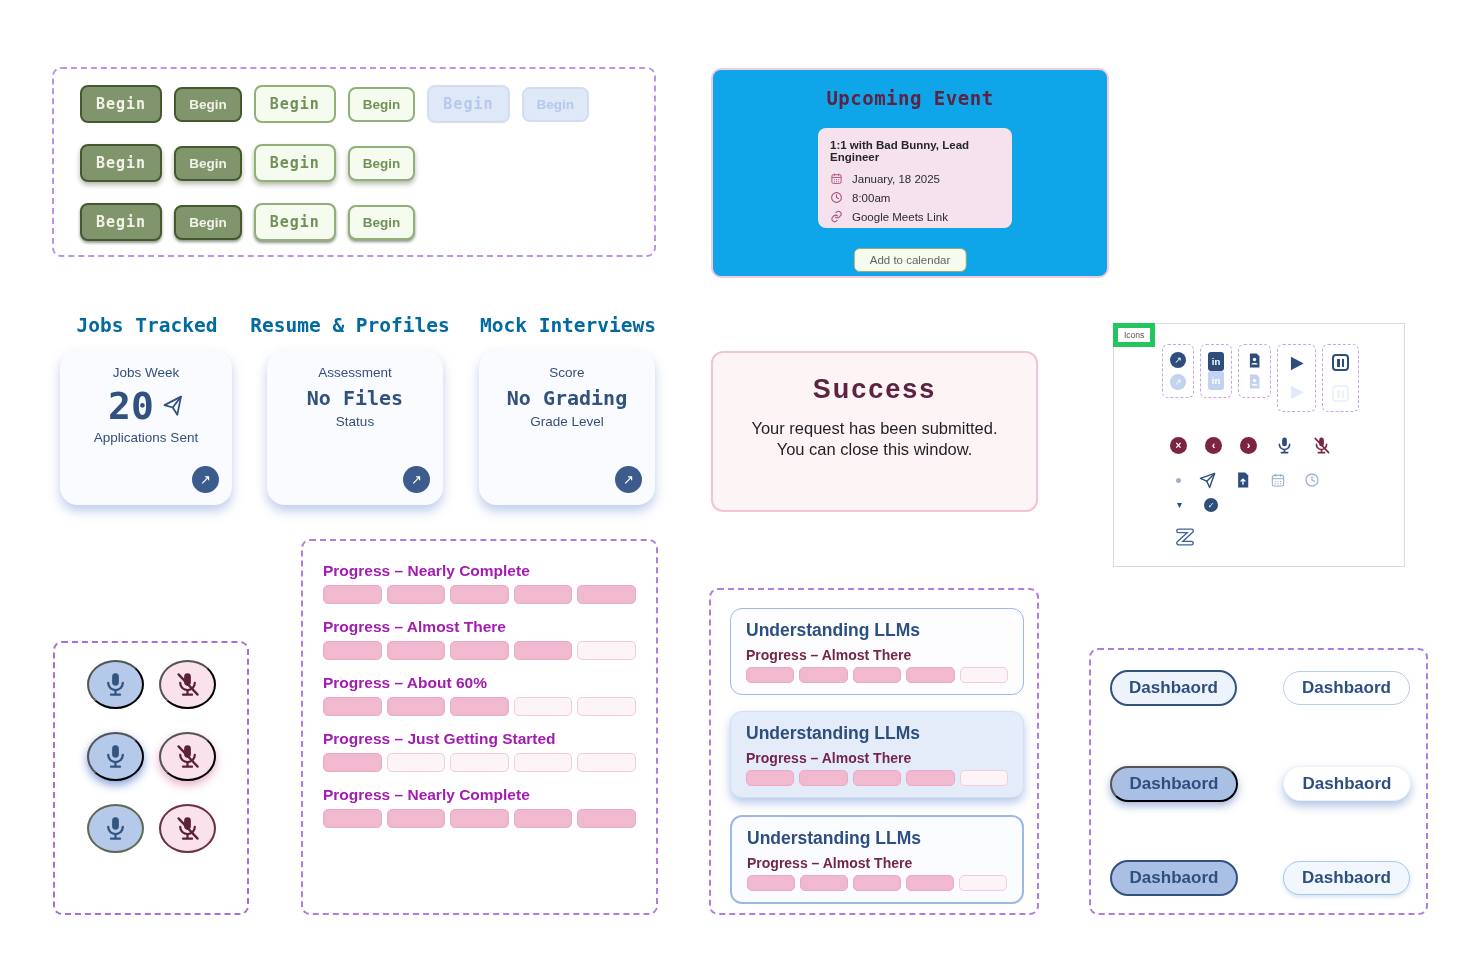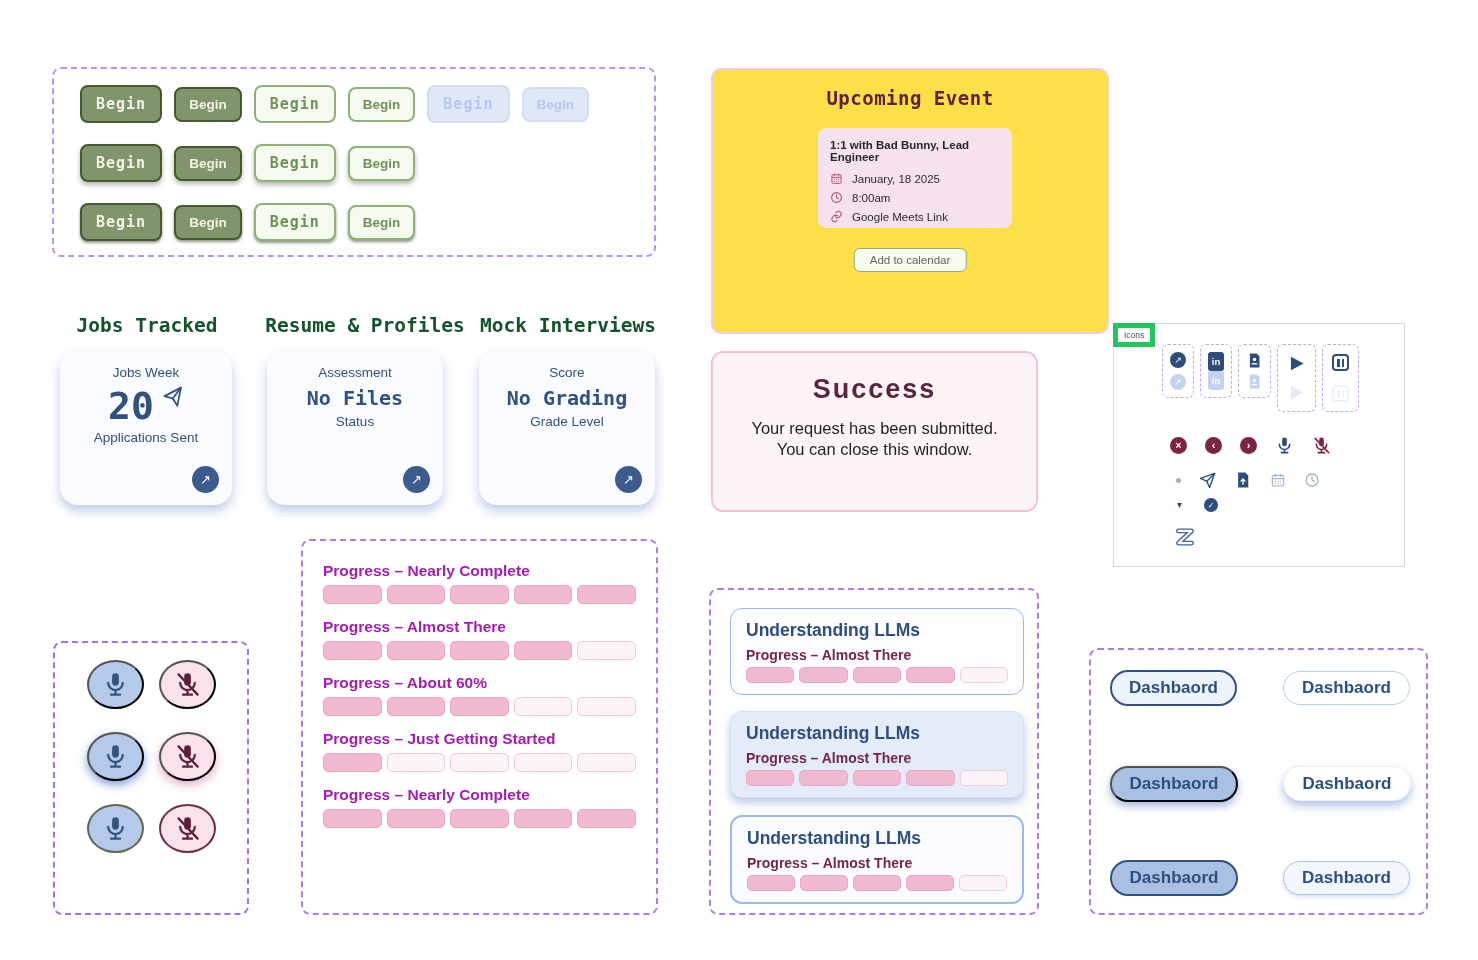--- a/index.html
+++ b/index.html
@@ -16,43 +16,43 @@
   .bb { border-radius:8px; font-weight:bold; cursor:pointer; }
   .bb.mono-f { font-family:"DejaVu Sans Mono", monospace; font-size:15px; letter-spacing:1px; padding:8px 14px; }
   .bb.sans-f { font-family:"Liberation Sans", sans-serif; font-size:13.5px; padding:8px 13px; }
   .bb.solid { background:#80956b; border:2px solid #47572f; color:#f3f2e7; }
   .bb.outline { background:#f6fbf0; border:2px solid #90b078; color:#6f9158; }
   .bb.disabled { background:#dfe8f7; border:2px solid #d2ddf2; color:#b6c8eb; cursor:default; }
   .row-hover .bb { box-shadow:0 3px 5px rgba(90,100,70,.45); }
   .row-active .bb { box-shadow:0 2px 3px rgba(55,65,45,.55); }
 
   
-  #event-card { position:absolute; left:711px; top:68px; width:398px; height:266px;
-    background:#fde047; border:2px solid #f2cbdc; border-radius:10px; }
+  #event-card { position:absolute; left:711px; top:68px; width:398px; height:210px;
+    background:#0ea5e9; border:2px solid #f2cbdc; border-radius:10px; }
   .event-title { margin-top:17px; text-align:center; font-family:"DejaVu Sans Mono",monospace;
     font-weight:bold; font-size:19px; letter-spacing:.5px; color:#5c2342; }
   .event-inner { position:absolute; left:105px; top:58px; width:194px; height:100px;
     background:#f6e2ec; border-radius:8px; padding:11px 12px; }
   .event-name { font-size:11.5px; font-weight:bold; color:#26262c; margin-bottom:9px; }
   .event-row { display:flex; align-items:center; gap:9px; margin-bottom:6px; font-size:11.5px; color:#2b2b31; }
   .event-ic { width:13px; height:13px; color:#a85575; flex:none; }
   .event-ic svg { width:13px; height:13px; display:block; }
   .add-cal-btn { position:absolute; left:50%; transform:translateX(-50%); top:178px;
     background:#f5fbef; border:1.5px solid #8fae70; border-radius:6px; padding:5px 15px;
     font-size:11.5px; color:#5f6a5e; cursor:pointer; white-space:nowrap; }
 
   
   .sec-heading { position:absolute; top:314px; font-family:"DejaVu Sans Mono",monospace; font-weight:bold;
-    font-size:19.5px; color:#14532d; text-align:center; white-space:nowrap; }
-  #h-jobs { left:60px; width:174px; } #h-resume { left:265px; width:200px; } #h-mock { left:472px; width:192px; }
+    font-size:19.5px; color:#0369a1; text-align:center; white-space:nowrap; }
+  #h-jobs { left:60px; width:174px; } #h-resume { left:250px; width:200px; } #h-mock { left:472px; width:192px; }
   .stat-card { position:absolute; top:350px; height:155px; background:#f9fbfe; border-radius:18px;
     box-shadow:0 6px 11px rgba(130,155,215,.5); text-align:center; }
   #stat-0 { left:60px; width:172px; } #stat-1 { left:267px; width:176px; } #stat-2 { left:479px; width:176px; }
   .stat-top { margin-top:15px; font-size:13.5px; color:#33507c; }
-  .stat-value-row { display:flex; justify-content:center; align-items:flex-start; gap:9px; margin-top:7px; color:#31517e; }
+  .stat-value-row { display:flex; justify-content:center; align-items:center; gap:9px; margin-top:7px; color:#31517e; }
   .stat-value { font-family:"DejaVu Sans Mono",monospace; font-weight:bold; font-size:20px; line-height:1.1; }
   #stat-0 .stat-value { font-size:38px; line-height:1; }
   .stat-bottom { font-size:13.5px; color:#33507c; margin-top:5px; }
   .stat-plane { width:21px; height:21px; color:#31517e; }
   .stat-plane svg { width:21px; height:21px; transform:rotate(-8deg); }
   .stat-arrow { position:absolute; right:13px; bottom:12px; width:27px; height:27px; border-radius:50%;
     background:#3c5c8e; color:#fff; display:flex; align-items:center; justify-content:center;
     font-size:13px; cursor:pointer; }
 
   

